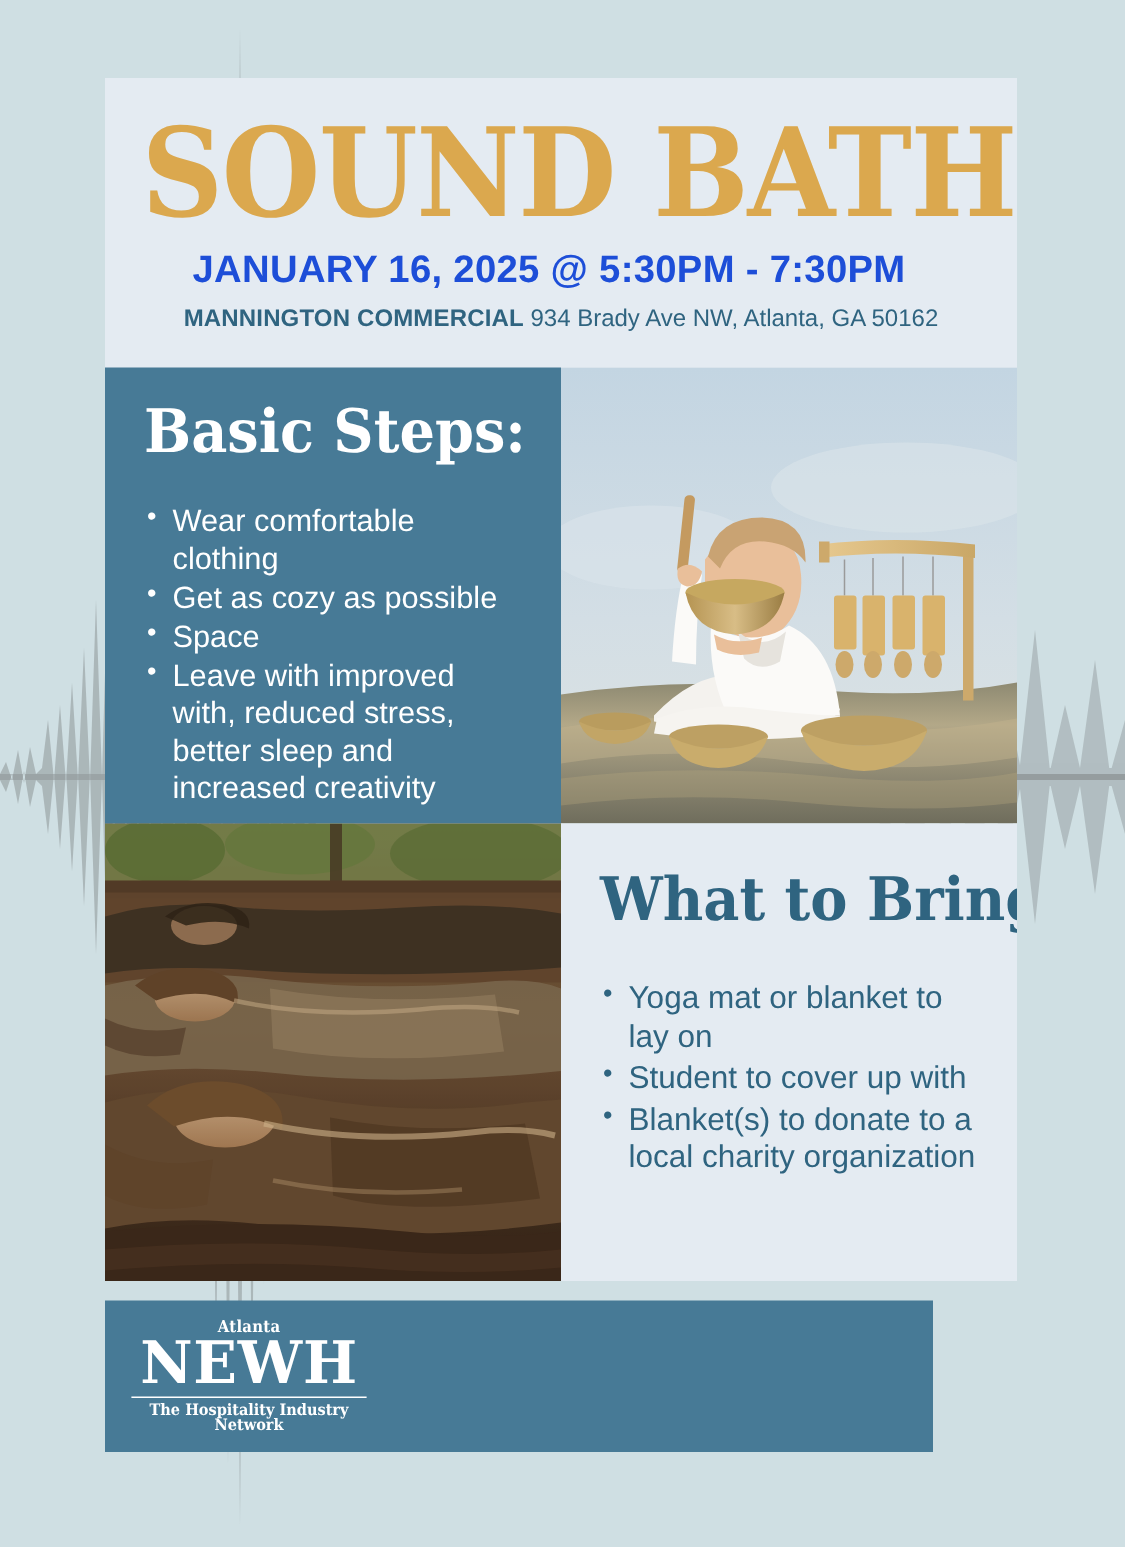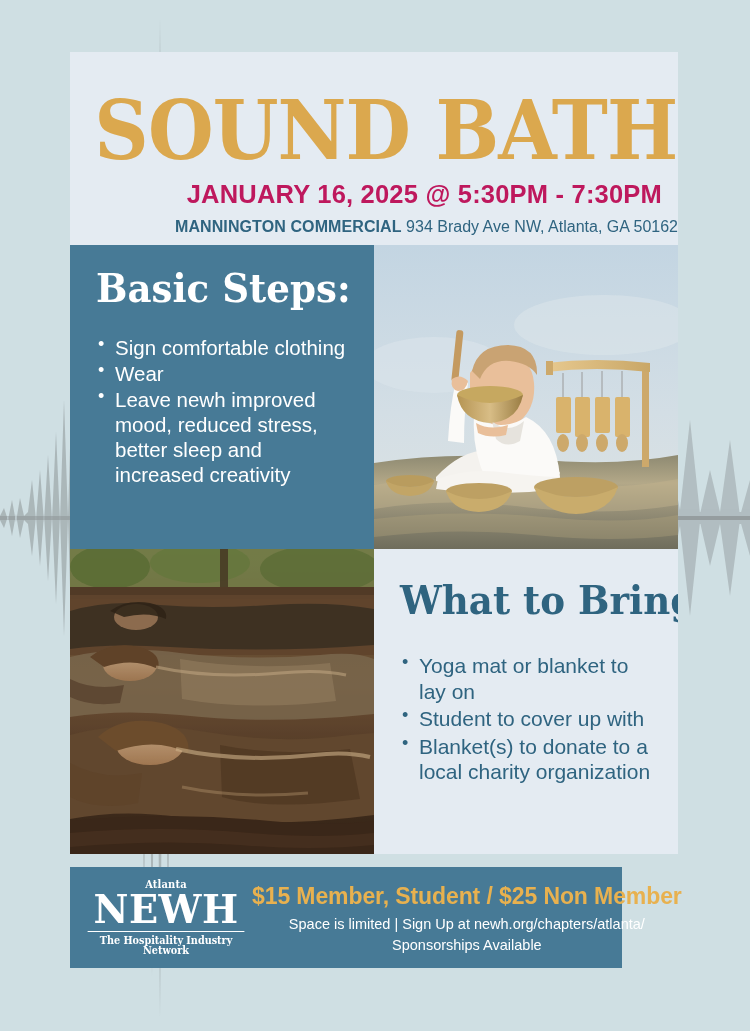--- a/index.html
+++ b/index.html
@@ -35,42 +35,42 @@
 
   
   .header-panel {
     position: absolute;
     left: 70px;
     top: 52px;
     width: 608px;
     height: 234px;
     background: #e4ebf2;
     z-index: 2;
-    text-align: right;
+    text-align: center;
     box-sizing: border-box;
-    padding-top: 38px;
+    padding-top: 24px;
   }
   .title {
     font-family: "DejaVu Serif", "Liberation Serif", serif;
     font-weight: bold;
     font-size: 82px;
     line-height: 0.98;
     letter-spacing: -1px;
     color: #dba84e;
     margin: 0;
     transform: scaleX(0.92);
     transform-origin: center;
     white-space: nowrap;
   }
   .date-line {
     font-family: "Liberation Sans", sans-serif;
     font-weight: bold;
     font-size: 25.5px;
     letter-spacing: 0.2px;
-    color: #be185d;
+    color: #1d4ed8;
     margin: 10px 16px 0 0;
     white-space: nowrap;
   }
   .venue-line {
     font-family: "Liberation Sans", sans-serif;
     font-size: 16px;
     color: #2f6480;
     margin: 9px 0 0 0;
     white-space: nowrap;
   }
@@ -273,23 +273,24 @@
       <span class="venue-name">MANNINGTON COMMERCIAL</span>
       <span class="venue-addr">934 Brady Ave NW, Atlanta, GA 50162</span>
     </div>
   </div>
 
   <div class="grid">
 
     <div class="cell cell-steps">
       <div class="sec-title light">Basic Steps:</div>
       <ul class="bullets">
-        <li>Sign comfortable clothing</li>
-        <li>Wear</li>
-        <li>Leave newh improved mood, reduced stress, better sleep and increased creativity</li>
+        <li>Wear comfortable clothing</li>
+        <li>Get as cozy as possible</li>
+        <li>Space</li>
+        <li>Leave with improved with, reduced stress, better sleep and increased creativity</li>
       </ul>
     </div>
 
     <div class="cell">
       <svg class="photo photo-bowl" viewBox="0 0 304 304" preserveAspectRatio="xMidYMid slice">
         <defs>
           <linearGradient id="skyG" x1="0" y1="0" x2="0" y2="1">
             <stop offset="0%" stop-color="#c3d5e2"></stop>
             <stop offset="55%" stop-color="#d3dee5"></stop>
             <stop offset="100%" stop-color="#dde3e2"></stop>
@@ -428,20 +429,15 @@
       </ul>
     </div>
   </div>
 
   <div class="footer-panel">
     <div class="logo-block">
       <div class="logo-atlanta">Atlanta</div>
       <span class="logo-newh">NEWH</span>
       <div class="logo-tag">The Hospitality Industry Network</div>
     </div>
-    <div class="footer-text">
-      <div class="price-line">$15 Member, Student / $25 Non Member</div>
-      <div class="signup-line">Space is limited | Sign Up at newh.org/chapters/atlanta/</div>
-      <div class="sponsor-line">Sponsorships Available</div>
-    </div>
   </div>
 
 </div>
 
 </body></html>

